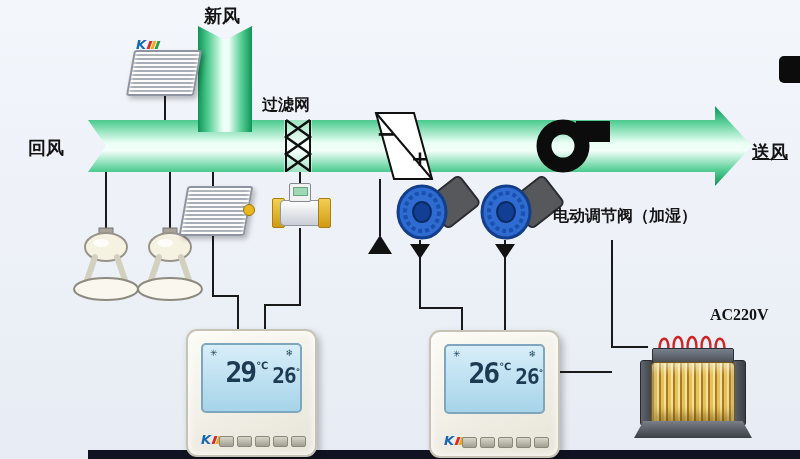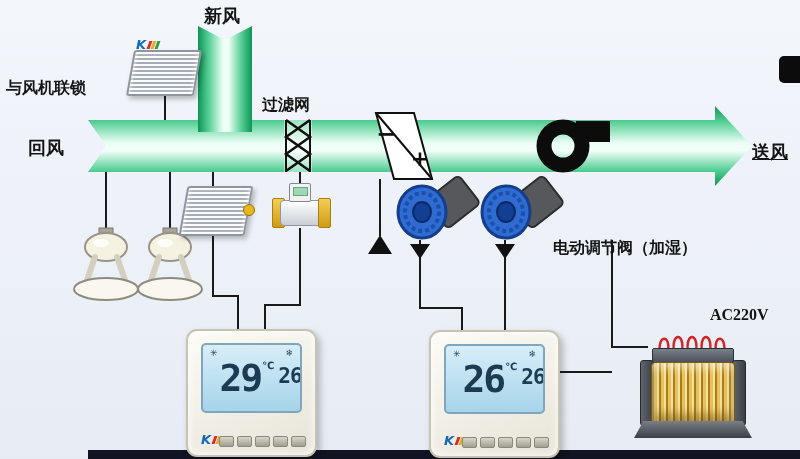--- a/index.html
+++ b/index.html
@@ -40,21 +40,21 @@
 
   
   .tstat{position:absolute;width:127px;height:124px;background:linear-gradient(155deg,#fcfbf5,#e7e4d8);
          border:2px solid #c7c3b4;border-radius:11px;
          box-shadow:inset 0 0 8px #ffffff, 3px 4px 7px rgba(0,0,0,.25);}
   .lcd{position:absolute;left:13px;top:12px;width:97px;height:66px;
        background:linear-gradient(180deg,#d8eef9,#a6d4e9);
        border:2px solid #7fa6bd;border-radius:5px;overflow:hidden;}
   .lcdtop{display:flex;justify-content:space-between;padding:3px 7px 0;font-size:9px;color:#1d4258;}
   .temps{display:flex;align-items:flex-start;justify-content:center;margin-top:1px;color:#1c3a52;}
-  .mt{font-family:"DejaVu Sans Mono","Liberation Mono",monospace;font-weight:700;font-size:38px;line-height:1;letter-spacing:-2px;margin-left:29px;}
+  .mt{font-family:"DejaVu Sans Mono","Liberation Mono",monospace;font-weight:700;font-size:28px;line-height:1;letter-spacing:-2px;margin-left:29px;}
   .mu{font-size:10px;font-weight:700;margin:1px 4px 0 1px;}
   .st{font-family:"DejaVu Sans Mono","Liberation Mono",monospace;font-weight:700;font-size:21px;line-height:1;margin-top:7px;letter-spacing:-1px;}
   .su{font-size:9px;font-weight:700;margin-top:8px;}
   .btnrow{position:absolute;right:9px;bottom:8px;display:flex;gap:3px;}
   .btn{width:13px;height:9px;background:linear-gradient(#d8d5c9,#a19e92);border:1px solid #8b887c;border-radius:2px;}
 
   
   .transformer{position:absolute;width:110px;height:114px;}
   .twires{position:absolute;left:2px;top:-2px;}
   .tcap{position:absolute;left:14px;top:20px;width:80px;height:15px;background:linear-gradient(#7a808a,#454a52);
@@ -165,25 +165,24 @@
       <line x1="95" y1="257" x2="86" y2="283" stroke="#d4d0c0" stroke-width="6" stroke-linecap="round"></line>
       <line x1="117" y1="257" x2="126" y2="283" stroke="#d4d0c0" stroke-width="6" stroke-linecap="round"></line>
       <ellipse cx="106" cy="289" rx="32" ry="11" fill="#faf8ee" stroke="#8d8a7e" stroke-width="2"></ellipse>
     </g>
   </svg>
 
   <div class="strip"></div>
   <div class="badge"></div>
 
   <div class="lbl big" style="left:204px;top:4px;">新风</div>
-  <div class="lbl" style="left:6px;top:78px;">与风机联锁</div>
   <div class="lbl" style="left:262px;top:95px;">过滤网</div>
   <div class="lbl big" style="left:28px;top:136px;">回风</div>
   <div class="lbl big" style="left:752px;top:140px;text-decoration:underline;">送风</div>
-  <div class="lbl" style="left:553px;top:206px;margin-top:32px;">电动调节阀（加湿）</div>
+  <div class="lbl" style="left:553px;top:206px;">电动调节阀（加湿）</div>
   <div class="lbl" style="left:710px;top:306px;font-family:Liberation Serif, serif;">AC220V</div>
 
   <div class="finbox" style="left:130px;top:50px;width:64px;height:42px;"></div>
   <span class="klogo" style="left:136px;top:38px;">
     <b>K</b>
     <i class="dots">
         <i></i>
         <i></i>
         <i></i>
       </i>

